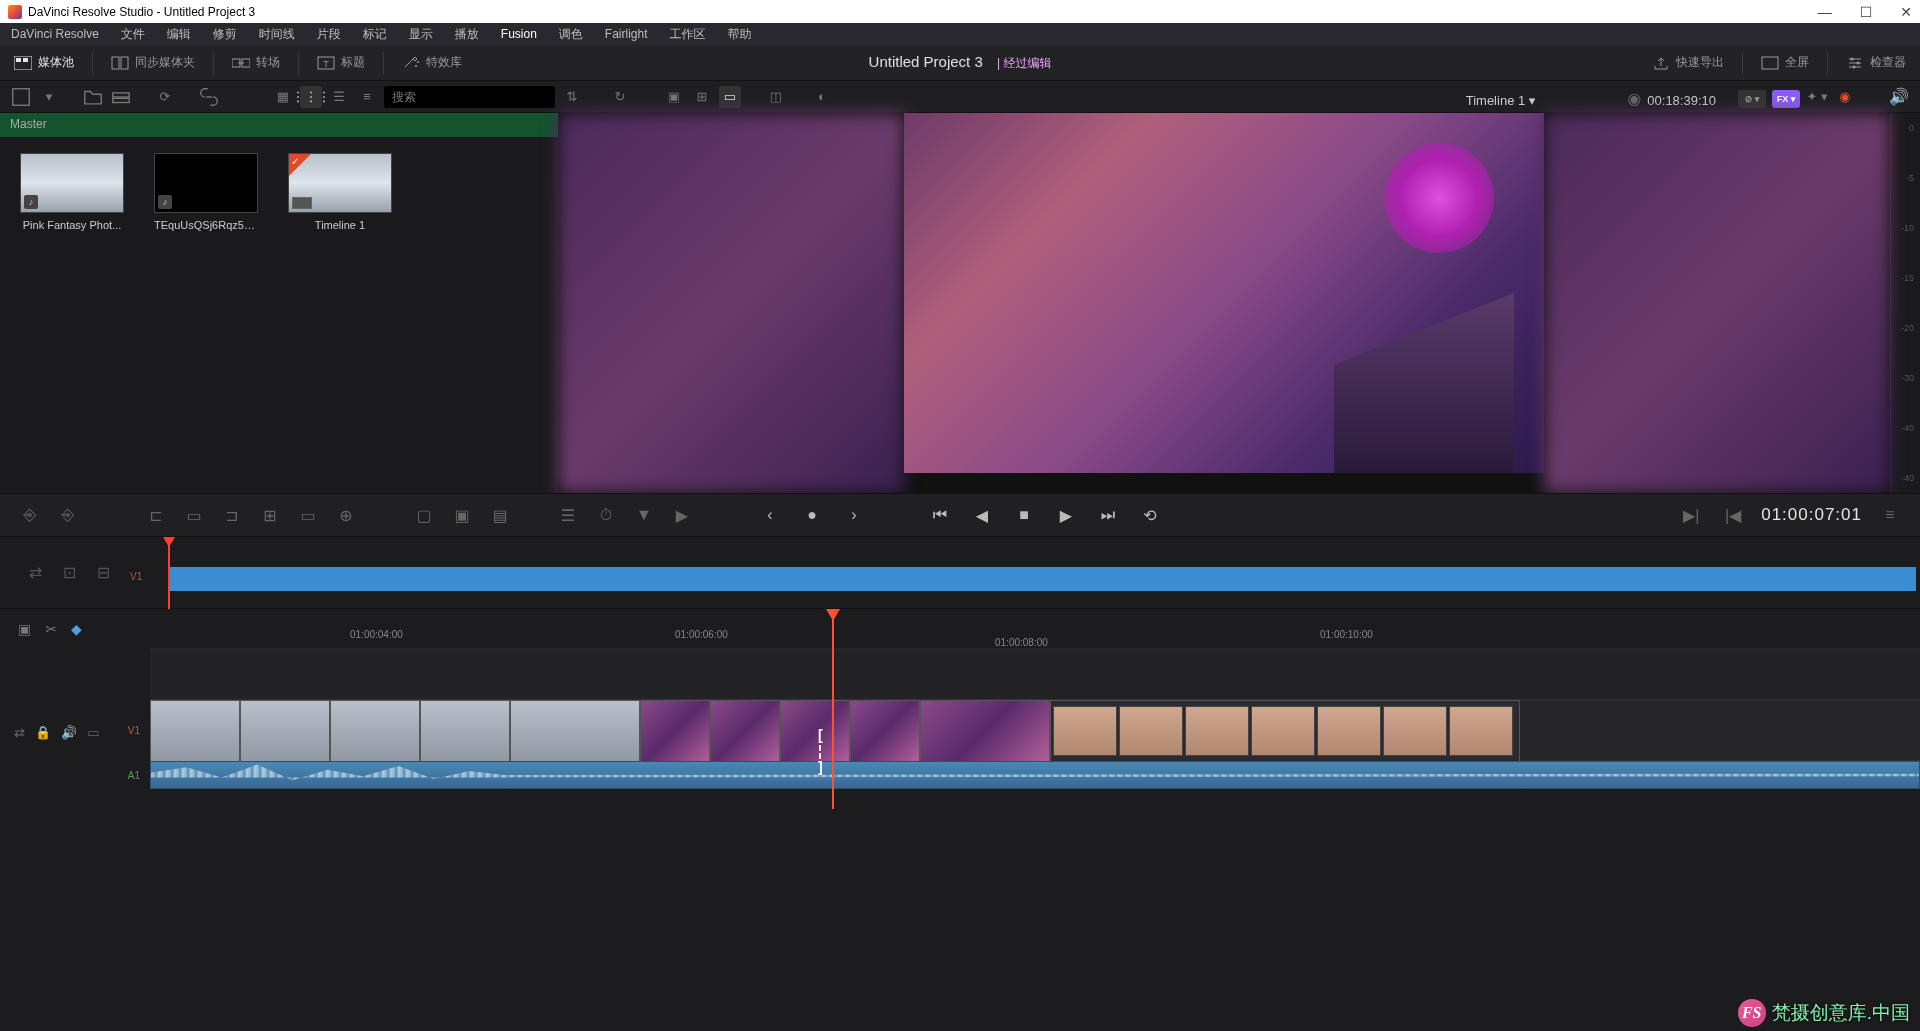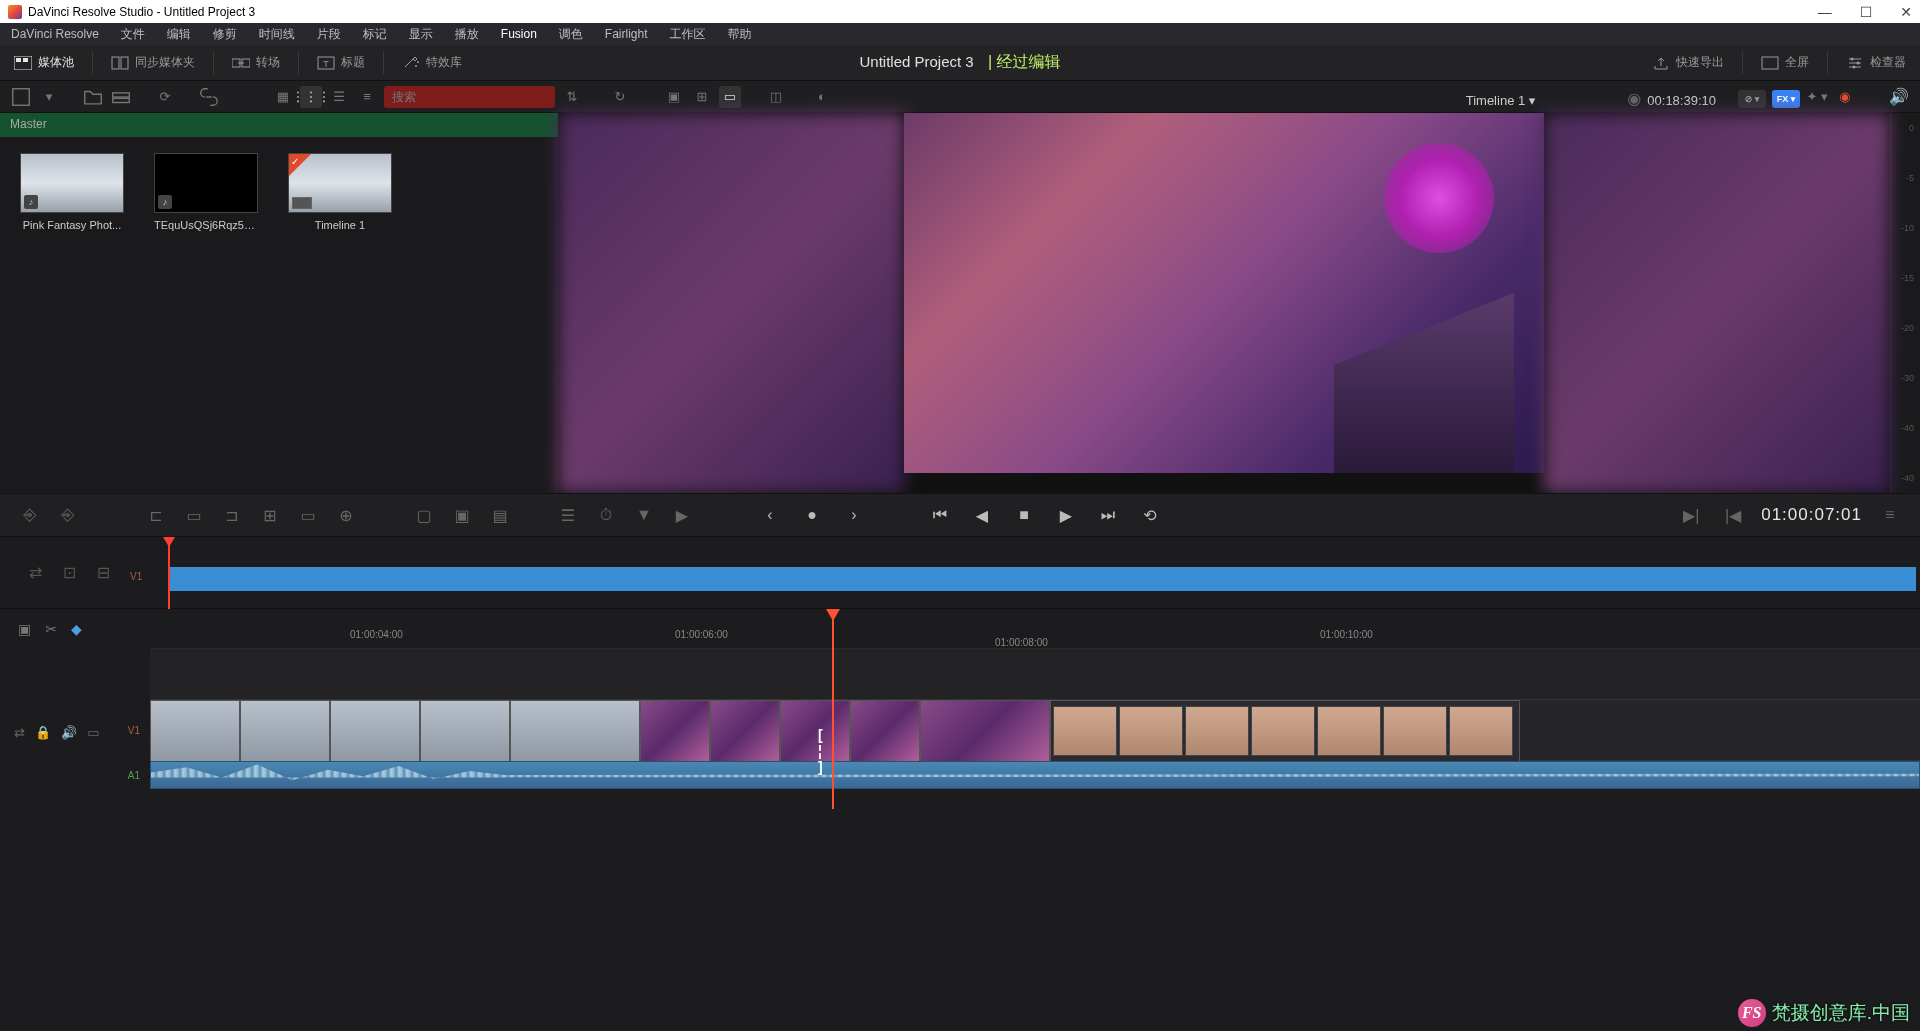--- a/index.html
+++ b/index.html
@@ -16,32 +16,32 @@
 .menubar span { padding: 0 11px; cursor: pointer; }
 .menubar span.active { color: #fff; }
 
 
 .topbar { height: 36px; background: #232326; display: flex; align-items: center; padding: 0 14px; gap: 14px; border-bottom: 1px solid #111; }
 .topbar .sep { width: 1px; height: 22px; background: #3a3a3a; margin: 0 4px; }
 .topbar .btn { display:flex; align-items:center; gap:6px; color:#9a9a9a; font-size:12px; cursor:pointer; }
 .topbar .btn.active { color:#e5e5e5; }
 .topbar .ico { width:18px; height:14px; display:inline-block; }
 .center-title { position:absolute; left:50%; transform:translateX(-50%); font-size:15px; color:#e0e0e0; font-weight:500; }
-.center-title small { color:#bef264; font-size:16px; margin-left:10px; }
+.center-title small { color:#f0abfc; font-size:12px; margin-left:10px; }
 
 
 .browserbar { height:32px; background:#1f1f22; display:flex; align-items:center; padding:0 10px; gap:6px; border-bottom:1px solid #111; }
 .browserbar .ib { width:22px; height:22px; display:flex; align-items:center; justify-content:center; color:#777; cursor:pointer; font-size:13px; }
 .browserbar .ib.active { color:#ddd; background:#333; border-radius:3px; }
-.browserbar .search { flex:0 0 140px; height:22px; background:#7f1d1d; border:none; color:#aaa; font-size:12px; padding:0 8px; border-radius:3px; }
+.browserbar .search { flex:0 0 140px; height:22px; background:#000000; border:none; color:#aaa; font-size:12px; padding:0 8px; border-radius:3px; }
 .browserbar .right { margin-left:auto; display:flex; gap:6px; align-items:flex-end; }
 .tc { color:#ccc; font-size:13px; }
 .tl-badge { width:28px; height:18px; border-radius:3px; display:flex; align-items:center; justify-content:center; font-size:9px; font-weight:bold; }
 .bypass { background:#333; color:#999; }
-.fx { background:#3b82f6; color:#fff; }
+.fx { background:#8b5cf6; color:#fff; }
 
 
 .mainsplit { display:flex; height:380px; }
 .mediapool { width:558px; background:#1a1a1c; display:flex; flex-direction:column; }
 .mediapool .hdr { height:24px; padding:4px 10px; font-size:12px; color:#aaa; background:#14532d; }
 .mediapool .items { display:flex; gap:30px; padding:16px 20px; }
 .clip { width:104px; display:flex; flex-direction:column; align-items:center; gap:6px; cursor:pointer; }
 .clip .thumb { width:104px; height:60px; background:#333; border:1px solid #444; position:relative; }
 .clip .thumb.clouds { background:linear-gradient(#b8c0cc,#dde4ea,#98a0aa); }
 .clip .thumb.black { background:#000; }

